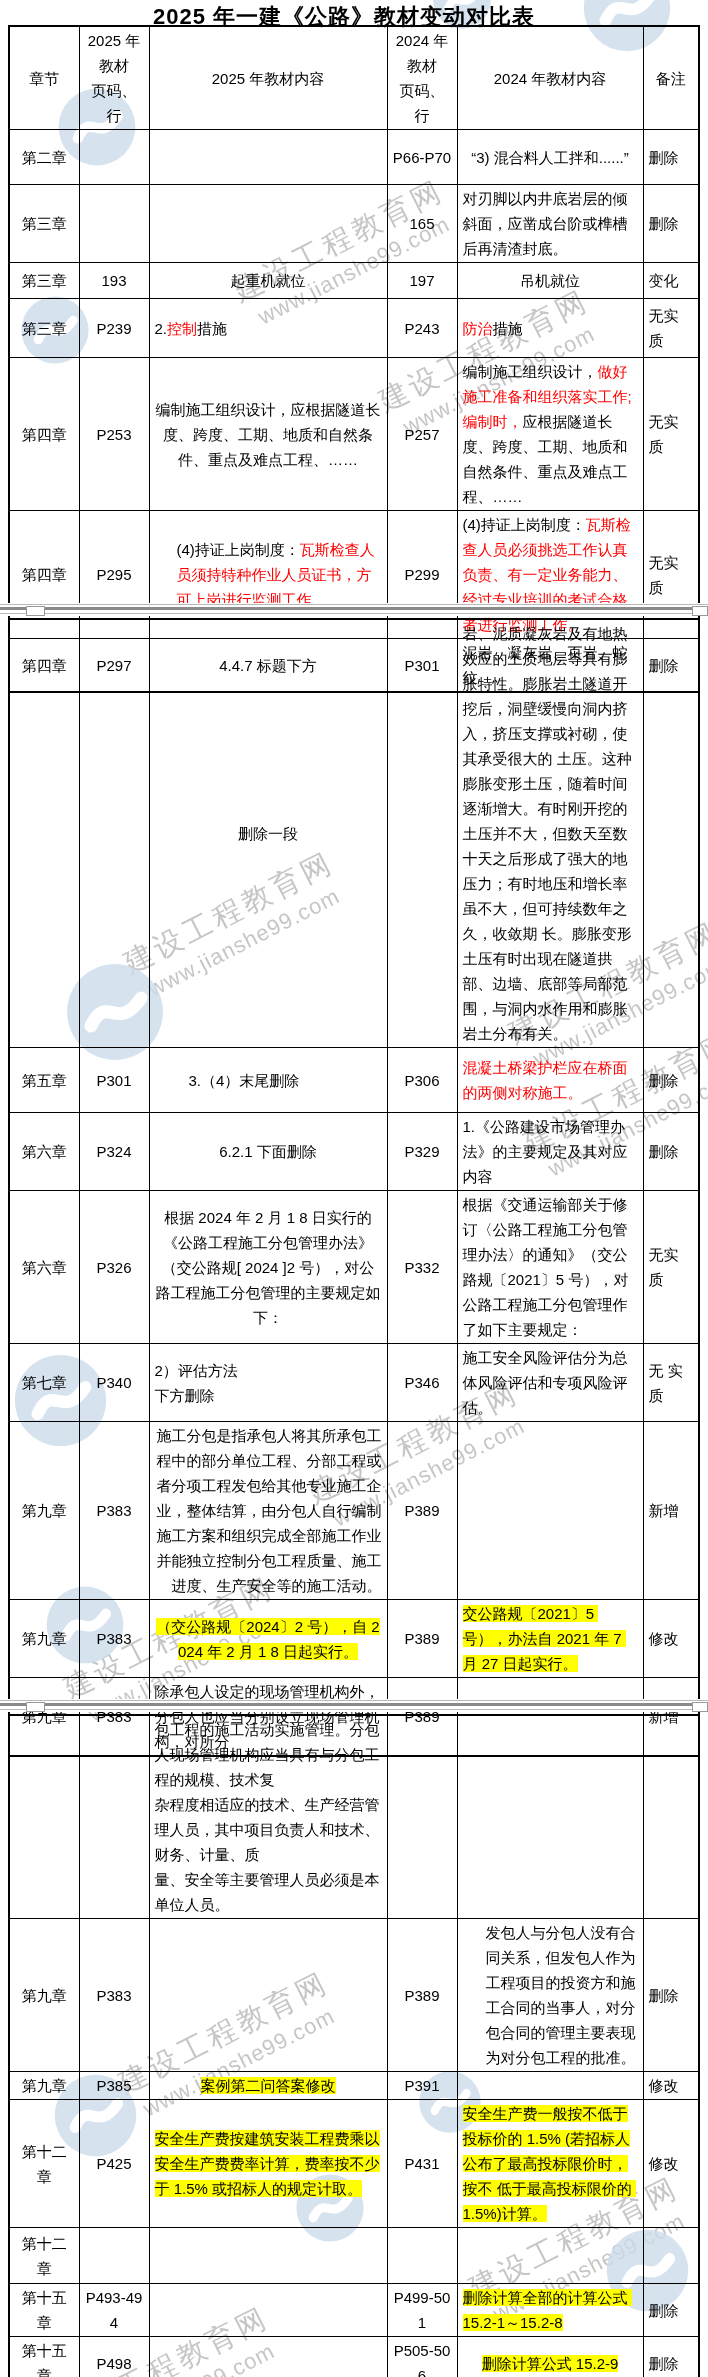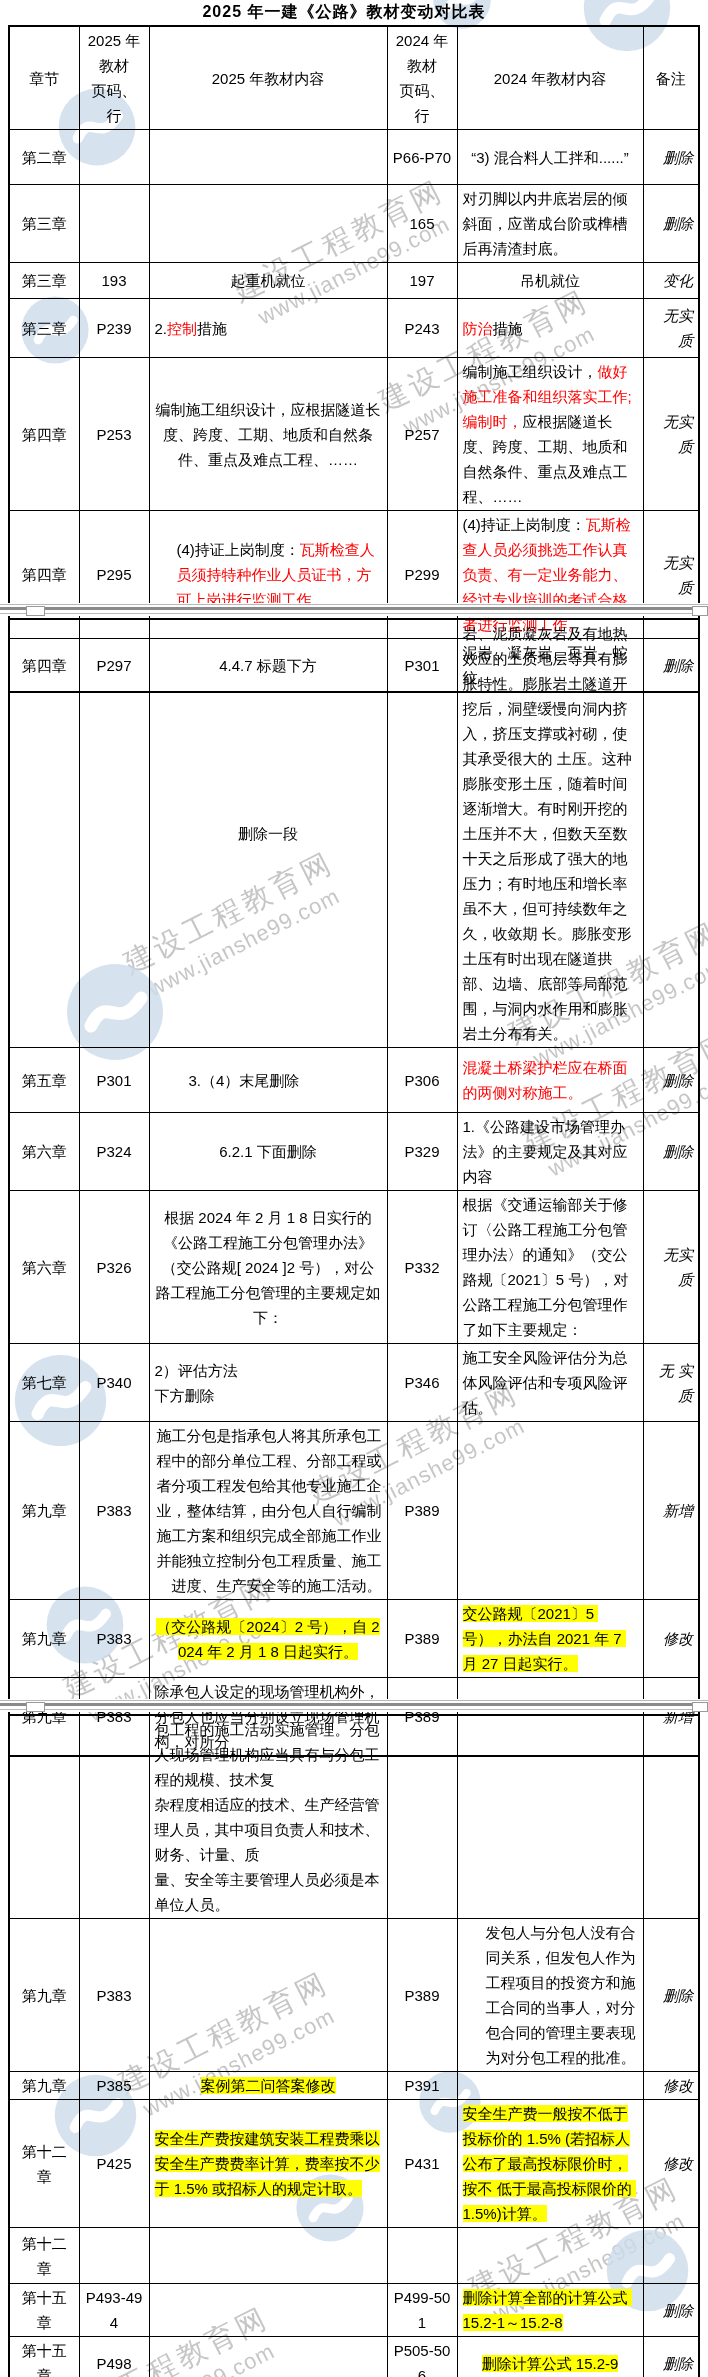--- a/index.html
+++ b/index.html
@@ -1,27 +1,27 @@
 <!DOCTYPE html>
 <html><head>
 <meta charset="utf-8">
 <style>
   html,body{margin:0;padding:0;background:#ffffff;}
   .doc{position:relative;width:708px;height:2377px;background:#ffffff;overflow:hidden;
        font-family:"Liberation Sans","DejaVu Sans",sans-serif;color:#000;}
   .title{position:absolute;top:2px;left:0;width:688px;text-align:center;
-         font-size:16px;font-weight:bold;letter-spacing:1px;z-index:4;}
+         font-size:22px;font-weight:bold;letter-spacing:1px;z-index:4;}
   table.cmp{position:absolute;left:8px;width:690px;border-collapse:collapse;
             table-layout:fixed;z-index:3;background:transparent;border:2px solid #000;}
   table.cmp td,table.cmp th{border:1px solid #000;font-size:15px;font-weight:normal;
             line-height:25px;vertical-align:middle;overflow:hidden;padding:1px 5px;}
   th.hd{white-space:pre-line;text-align:center;line-height:24px;padding:1px 2px;}
   td.c-chapter{text-align:center;padding:1px 3px;}
   td.c-page{text-align:center;word-break:break-all;padding:1px 3px;}
-  td.c-note{text-align:right;padding:1px 6px;font-style:italic;}
+  td.c-note{text-align:left;padding:1px 6px;}
   td.c-content{white-space:pre-wrap;word-break:break-all;}
   td.v-top{vertical-align:top;}
   .red{color:#ff0000;}
   .hl{background:#ffff00;}
   
   .pagebreak{position:absolute;left:0;width:708px;height:13px;background:#fff;z-index:5;}
   .pagebreak .l1{position:absolute;left:0;right:0;top:1px;height:1px;background:#b9b9b9;}
   .pagebreak .bar{position:absolute;left:0;right:0;top:4px;height:3px;background:#8a8a8a;}
   .pagebreak .l2{position:absolute;left:0;right:0;top:10px;height:1px;background:#b9b9b9;}
   .pagebreak .tabL{position:absolute;left:26px;top:3px;width:17px;height:8px;

